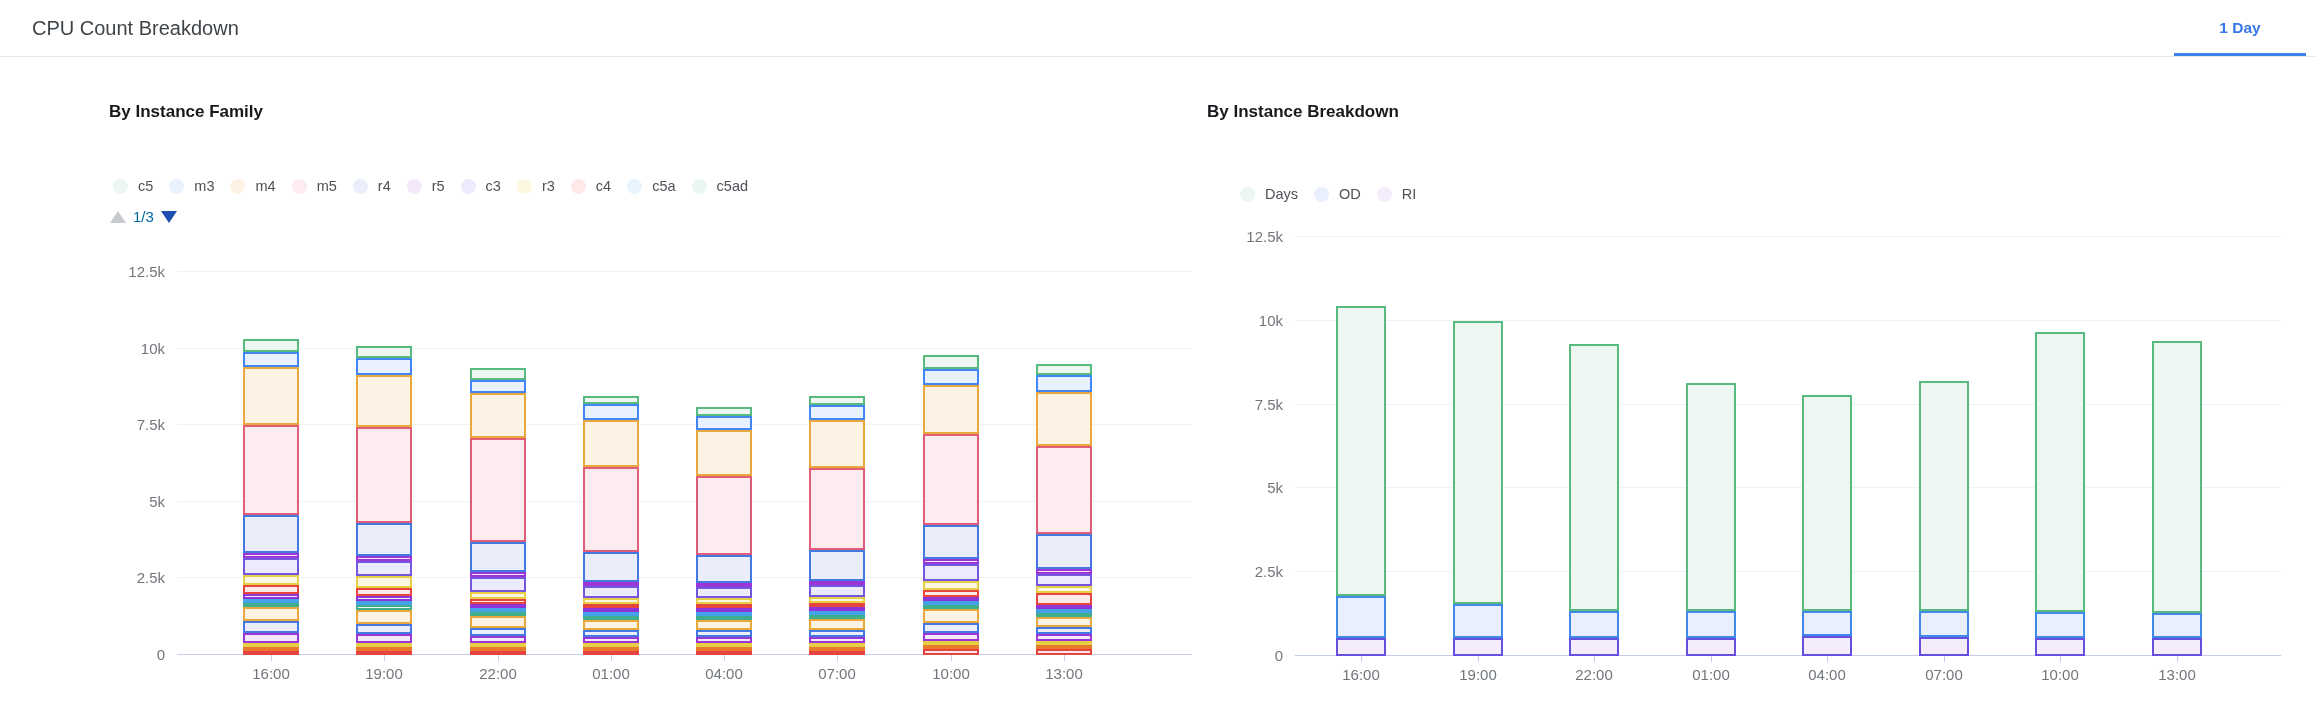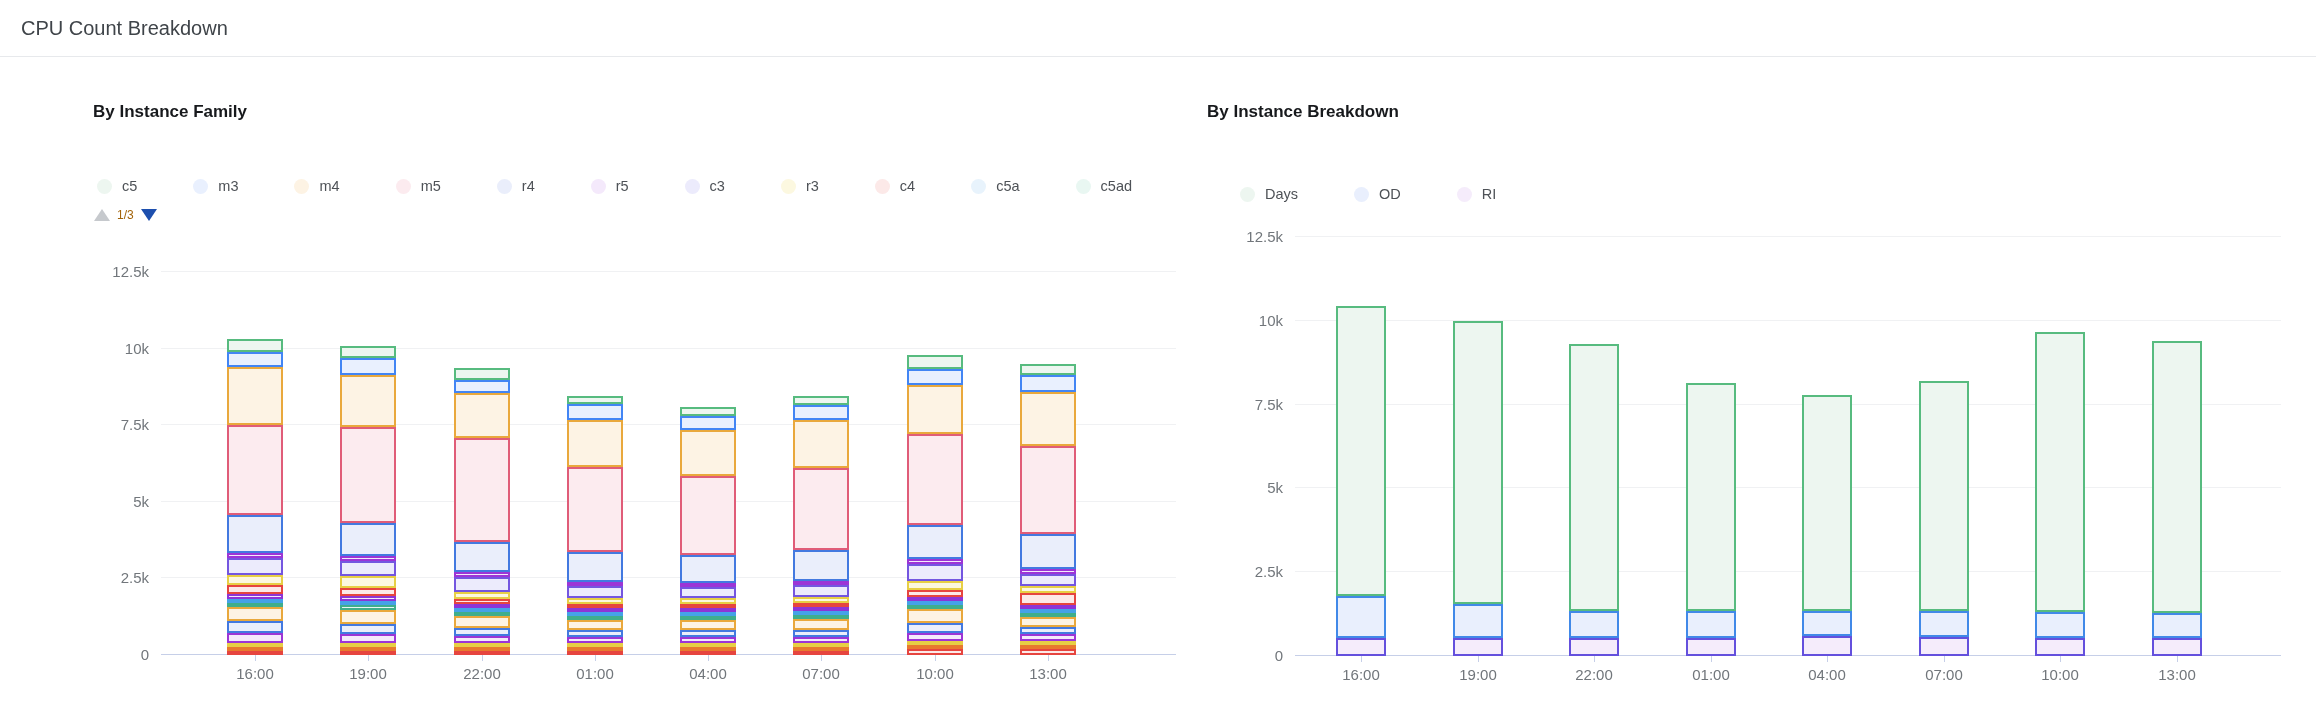--- a/index.html
+++ b/index.html
@@ -1,45 +1,45 @@
 <!DOCTYPE html>
 <html><head>
 <meta charset="utf-8">
 <style>
   html,body{margin:0;padding:0;background:#fff;}
   .screen{position:relative;width:2316px;height:702px;background:#ffffff;
     font-family:"Liberation Sans",sans-serif;overflow:hidden;}
   
   .header{position:absolute;top:0;left:0;right:0;height:56px;
     border-bottom:1px solid #e7e9ec;display:flex;align-items:stretch;justify-content:space-between;}
-  .page-title{align-self:center;padding-left:21px;font-size:20px;color:#3f4449;font-weight:500;}
+  .page-title{align-self:center;padding-left:32px;font-size:20px;color:#3f4449;font-weight:500;}
   .tabs{display:flex;align-items:stretch;padding-right:10px;}
   .tab{display:flex;align-items:center;justify-content:center;width:132px;
     font-size:15.5px;font-weight:bold;color:#9ba0a5;cursor:pointer;}
   .tab.active{color:#3576e8;box-shadow:inset 0 -3px 0 #3b82ec;}
   
   .main{position:absolute;top:56px;left:0;right:0;height:646px;}
   .panel{position:absolute;top:0;height:100%;}
-  .panel-left{left:56px;width:1130px;}
+  .panel-left{left:72px;width:1130px;}
   .panel-right{left:1207px;width:1100px;}
   .chart-title{position:absolute;top:46px;font-size:17px;font-weight:bold;color:#17191c;}
   .panel-left .chart-title{left:37px;}
   .panel-right .chart-title{left:0px;}
-  .legend{position:absolute;display:flex;align-items:flex-end;gap:56px;}
+  .legend{position:absolute;display:flex;align-items:flex-end;gap:16px;}
   .panel-left .legend{top:122px;left:41px;}
   .panel-right .legend{top:130px;left:33px;}
   .legend-item{display:flex;align-items:center;gap:10px;cursor:pointer;}
   .legend-dot{width:15px;height:15px;border-radius:50%;}
   .legend-label{font-size:14.5px;color:#4e5257;}
   .legend-pager{position:absolute;top:152px;left:38px;display:flex;align-items:center;gap:7px;}
   .tri-up{width:0;height:0;border-left:8px solid transparent;border-right:8px solid transparent;
     border-bottom:12px solid #c6c9cd;cursor:pointer;}
   .tri-down{width:0;height:0;border-left:8px solid transparent;border-right:8px solid transparent;
     border-top:12px solid #1d4fae;cursor:pointer;}
-  .pager-label{font-size:12px;color:#a16207;}
+  .pager-label{font-size:15px;color:#0369a1;}
   
   .plot{position:absolute;overflow:visible;}
   .panel-left  .plot{left:105px;right:10px;top:189px;bottom:47px;}
   .panel-right .plot{left:88px;right:26px;top:154px;bottom:46px;}
   .gridline{position:absolute;left:0;right:0;height:1px;background:#f0f1f3;}
   .gridline.zero{background:#c6cfe8;}
   .ytick{position:absolute;height:18px;line-height:18px;font-size:15px;color:#71767b;text-align:right;}
   .panel-left  .ytick{left:-100px;width:88px;}
   .panel-right .ytick{left:-84px;width:72px;}
   .bars{position:absolute;inset:0;display:flex;align-items:flex-end;justify-content:space-between;}
@@ -51,20 +51,21 @@
   .xlabel{position:absolute;top:100%;margin-top:10px;width:90px;text-align:center;
     font-size:15px;color:#71767b;}
 </style>
 </head>
 <body>
 <div class="screen">
 
   <div class="header">
     <div class="page-title">CPU Count Breakdown</div>
     <div class="tabs">
+      <div class="tab active">1 Day</div>
     </div>
   </div>
 
   <div class="main">
     <div class="panel panel-left">
       <div class="chart-title">By Instance Family</div>
       <div class="legend">
           <div class="legend-item">
             <span class="legend-dot" style="background: rgb(237, 246, 240);"></span>
             <span class="legend-label">c5</span>

